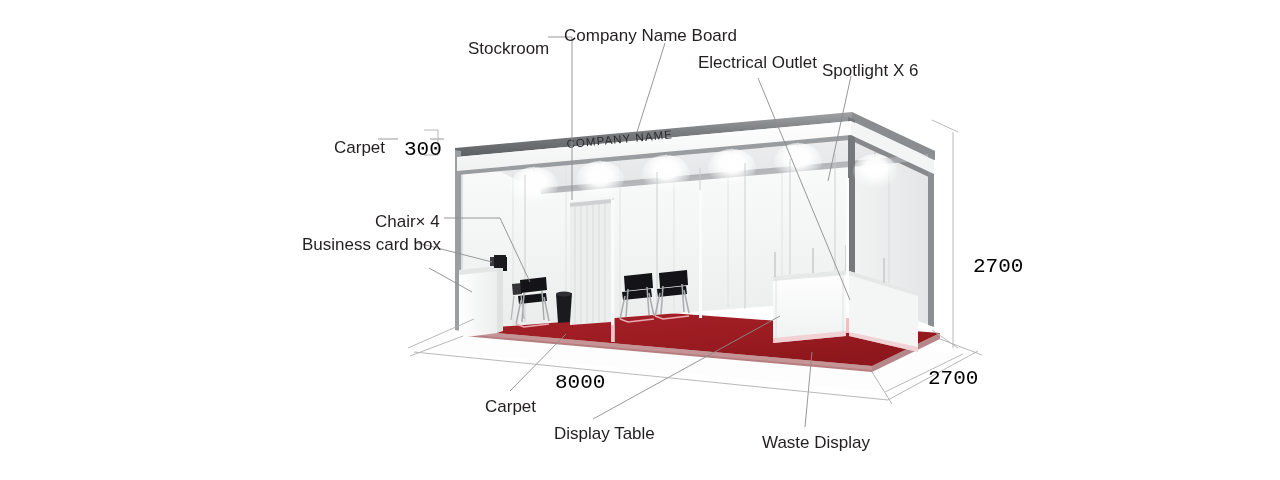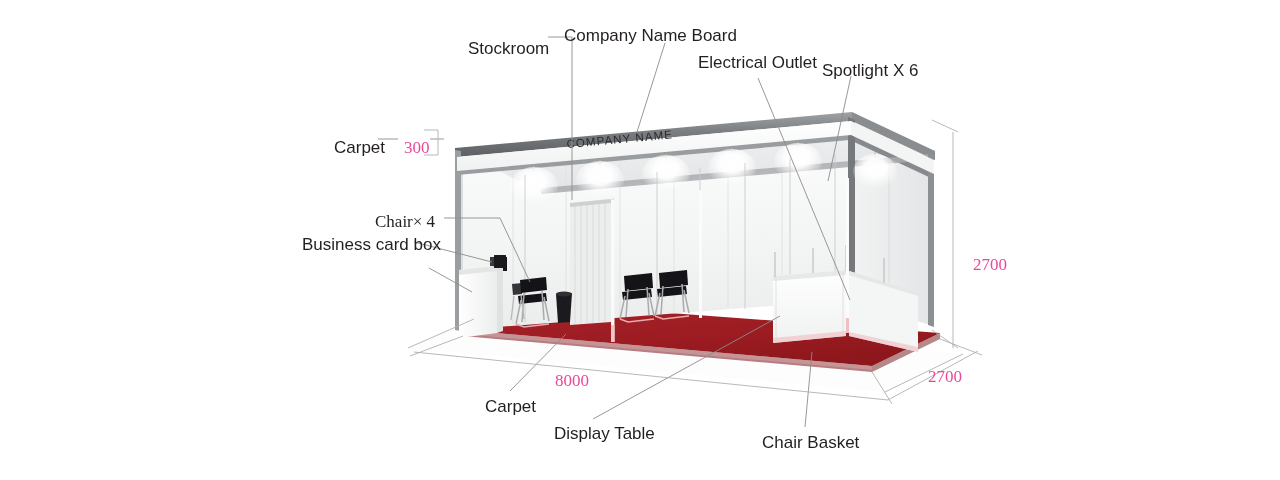--- a/index.html
+++ b/index.html
@@ -14,23 +14,23 @@
   .lbl{
     position:absolute;
     font-family:"Liberation Sans", sans-serif;
     font-size:17px;
     color:#231f20;
     white-space:nowrap;
     line-height:1;
   }
   .dim{
     position:absolute;
-    font-family:Liberation Serif, serif;
-    font-size:17px;
-    color:#ec4899;
+    font-family:Liberation Mono, monospace;
+    font-size:21px;
+    color:#000000;
     white-space:nowrap;
     line-height:1;
   }
   svg{position:absolute;left:0;top:0;}
   .leader{stroke:#8c8c8c;stroke-width:0.9;fill:none;}
   .dimline{stroke:#b0b0b0;stroke-width:0.9;fill:none;}
 </style>
 </head>
 <body>
 
@@ -332,30 +332,30 @@
   <div class="lbl" style="left:468px;top:40px;">Stockroom</div>
 
   <div class="lbl" style="left:564px;top:27px;">Company Name Board</div>
 
   <div class="lbl" style="left:698px;top:54px;">Electrical Outlet</div>
 
   <div class="lbl" style="left:822px;top:62px;">Spotlight X 6</div>
 
   <div class="lbl" style="left:334px;top:139px;">Carpet</div>
 
-  <div class="lbl" style="left:375px;top:213px;font-family:Liberation Serif, serif;">Chair× 4</div>
+  <div class="lbl" style="left:375px;top:213px;">Chair× 4</div>
 
   <div class="lbl" style="left:274px;top:236px;margin-left:28px;">Business card box</div>
 
 
   <div class="lbl" style="left:485px;top:398px;">Carpet</div>
 
   <div class="lbl" style="left:554px;top:425px;">Display Table</div>
 
-  <div class="lbl" style="left:762px;top:434px;">Chair Basket</div>
+  <div class="lbl" style="left:762px;top:434px;">Waste Display</div>
 
   <div class="dim" style="left:404px;top:139px;">300</div>
 
   <div class="dim" style="left:555px;top:372px;">8000</div>
 
   <div class="dim" style="left:928px;top:368px;">2700</div>
 
   <div class="dim" style="left:973px;top:256px;">2700</div>
 
 </div>

